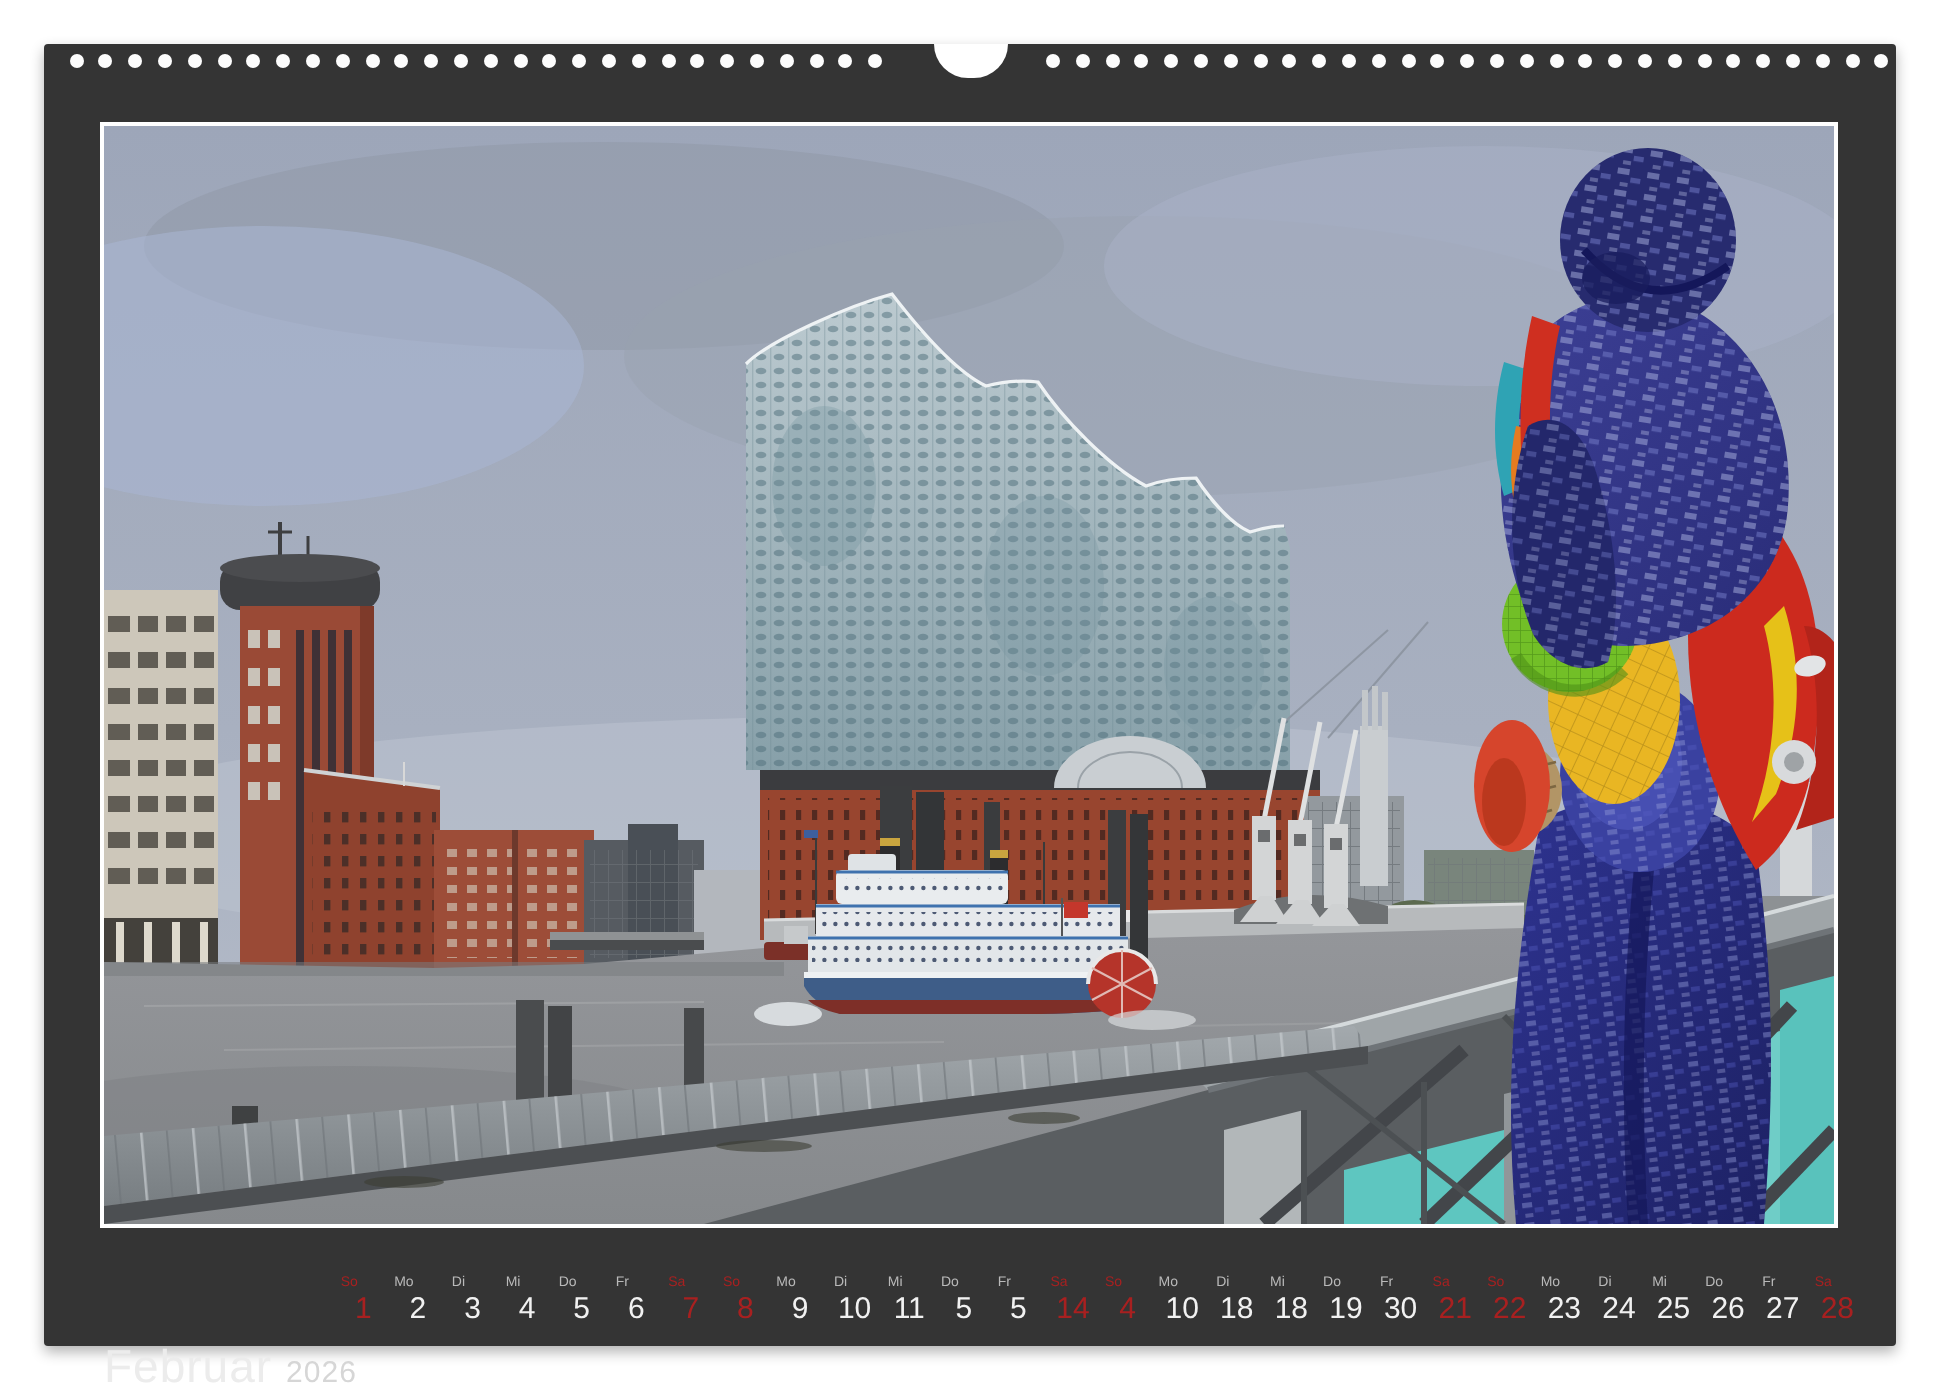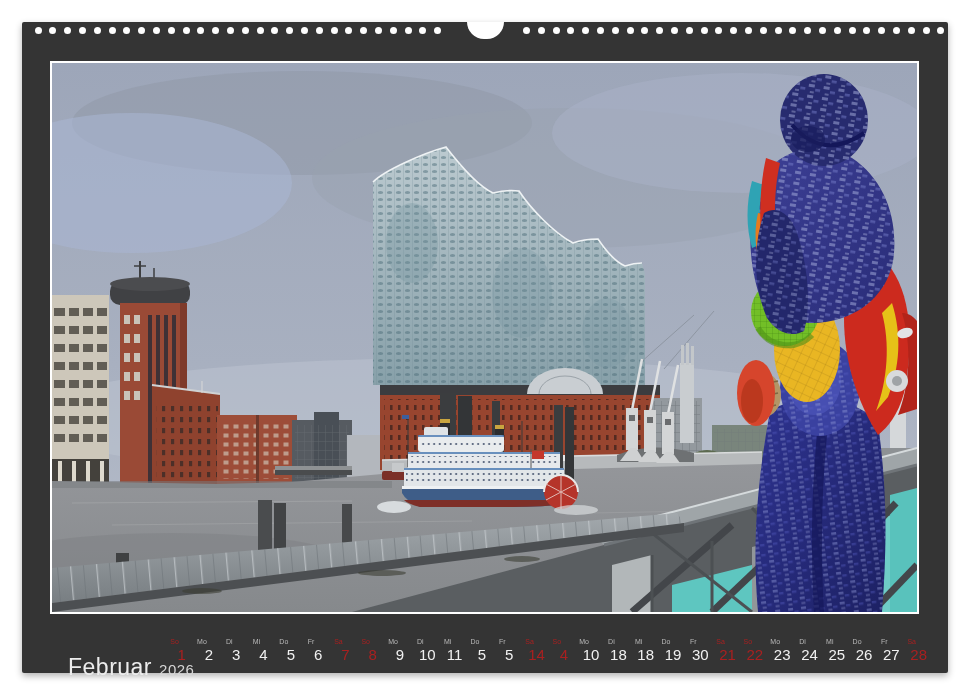--- a/index.html
+++ b/index.html
@@ -8,22 +8,22 @@
   .calendar{position:absolute;left:22px;top:22px;width:926px;height:651px;
             background:var(--sheet,#343434);border-radius:2px;
             box-shadow:0 3px 7px rgba(0,0,0,.30);}
   .holes{position:absolute;top:0;left:0;right:0;height:16px;}
   .hole{position:absolute;top:5px;width:7px;height:7px;border-radius:50%;background:#fdfdfd;}
   .notch{position:absolute;top:0;left:445px;width:37px;height:17px;background:#ffffff;
          border-radius:0 0 19px 19px;}
   .photo{position:absolute;left:28px;top:39px;width:865px;height:549px;
          background:#222;border:2px solid #ffffff;}
   .photo svg{display:block;}
-  .month{position:absolute;left:30px;top:632px;color:#ececec;font-size:23px;
-         letter-spacing:.5px;white-space:nowrap;margin-left:16px;}
+  .month{position:absolute;left:30px;top:648px;color:#ececec;font-size:23px;
+         letter-spacing:.5px;white-space:nowrap;}
   .month .yr{font-size:15px;color:#d6d6d6;margin-left:7px;}
   .days{position:absolute;left:146px;top:616px;display:flex;}
   .day{width:27.3px;display:flex;flex-direction:column;align-items:center;}
   .day .wd{font-size:7px;line-height:8px;height:8px;color:#b9b9b9;transform:translateX(-7px);}
   .day .num{font-size:15px;line-height:17px;color:#f1f1f1;}
   .day.weekend .wd,.day.weekend .num{color:var(--weekend,#a82020);}
 </style>
 </head>
 <body>
 

